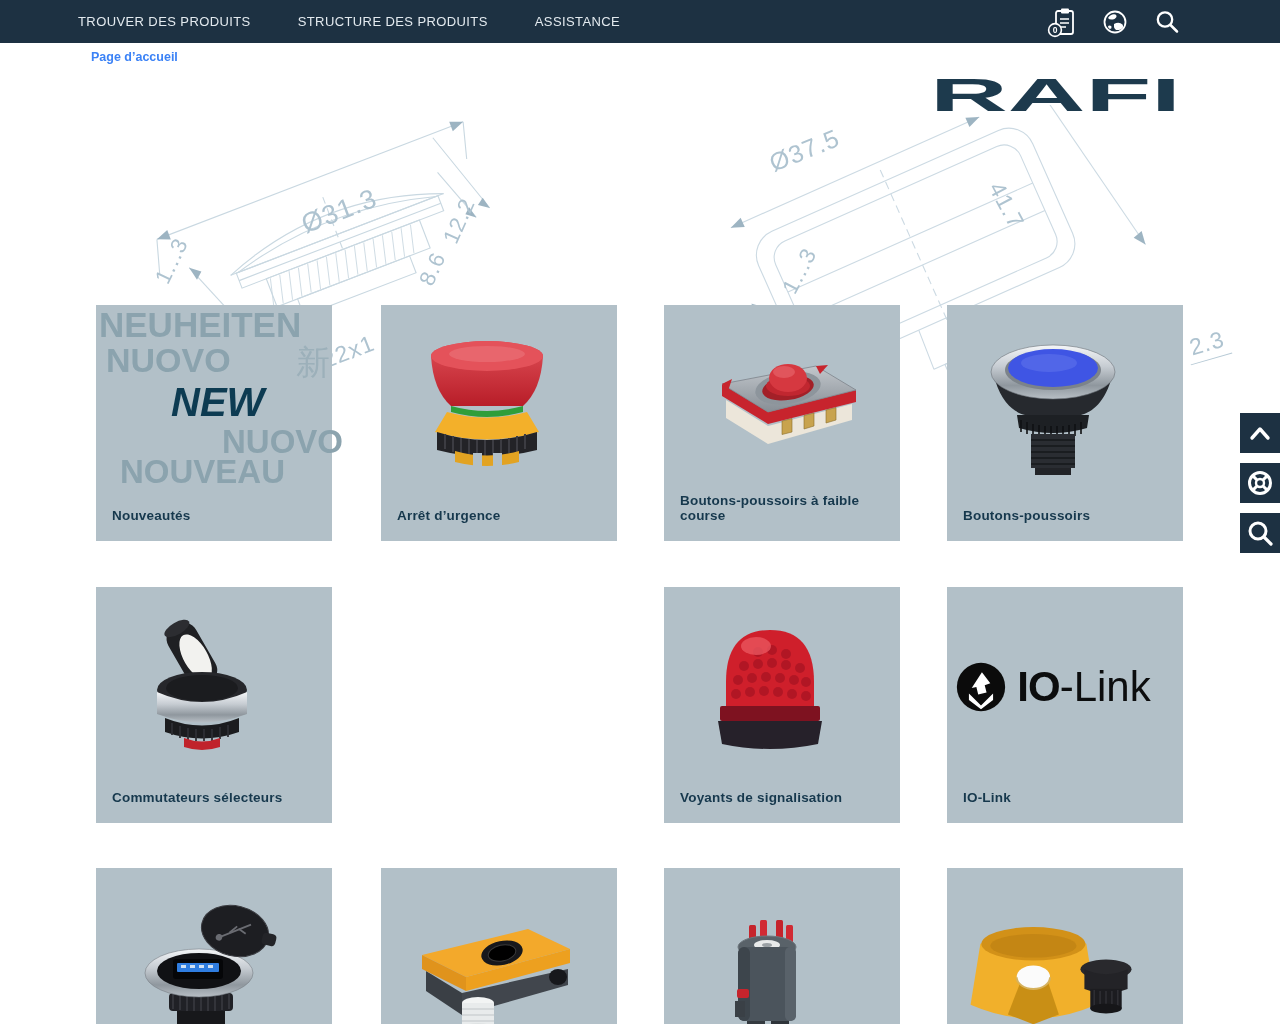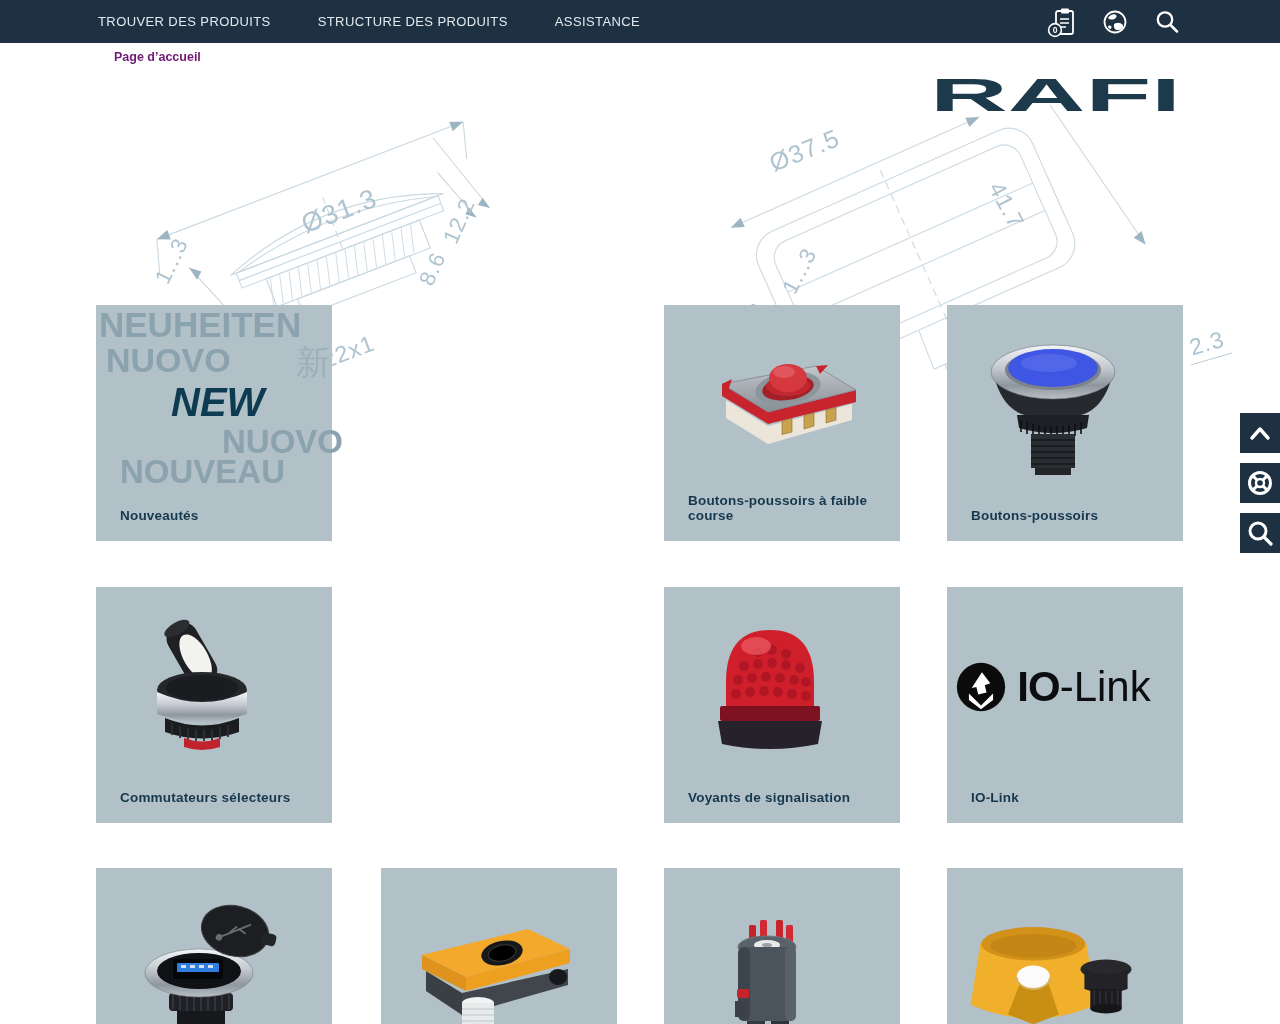--- a/index.html
+++ b/index.html
@@ -2,41 +2,41 @@
 <html><head>
 <meta charset="utf-8">
 <style>
   html,body{margin:0;padding:0;background:#fff;}
   .page{position:relative;width:1280px;height:1024px;background:#ffffff;overflow:hidden;
         font-family:"Liberation Sans",sans-serif;}
 
   
   .navbar{position:absolute;top:0;left:0;width:1280px;height:43px;background:#1d3142;
           display:flex;align-items:center;z-index:5;}
-  .nav-items{display:flex;gap:47px;margin-left:98px;}
+  .nav-items{display:flex;gap:47px;margin-left:78px;}
   .nav-item{color:#e3eaef;font-size:13px;letter-spacing:.4px;cursor:pointer;white-space:nowrap;}
   .nav-icons{position:absolute;right:97px;top:0;height:43px;display:flex;align-items:center;gap:20px;}
   .nav-icon{width:32px;height:32px;cursor:pointer;position:relative;}
 
   
-  .breadcrumb{position:absolute;left:114px;top:50px;font-size:12.5px;font-weight:bold;color:#701a75;z-index:4;text-align:center;}
+  .breadcrumb{position:absolute;left:91px;top:50px;font-size:12.5px;font-weight:bold;color:#3b82f6;z-index:4;text-align:center;}
 
   
   .logo{position:absolute;right:97px;top:74px;z-index:4;}
 
   
   .bg-draw{position:absolute;z-index:0;pointer-events:none;}
   .dim{position:absolute;z-index:0;color:#aec3d0;font-size:24px;letter-spacing:1px;
        pointer-events:none;white-space:nowrap;}
 
   
   .tile{position:absolute;width:236px;height:236px;background:#b2c0c8;z-index:2;cursor:pointer;}
   .tile-art{position:absolute;left:0;top:0;width:212px;height:200px;
             display:flex;align-items:center;justify-content:center;}
-  .tile-label{position:absolute;left:24px;bottom:18px;font-size:13.5px;font-weight:bold;
+  .tile-label{position:absolute;left:16px;bottom:18px;font-size:13.5px;font-weight:bold;
               color:#16384d;letter-spacing:.2px;}
 
   
   .nw{position:absolute;line-height:1;font-weight:800;color:#8ba3ae;}
   .nw-de{left:3px;top:2px;font-size:35px;}
   .nw-it{left:10px;top:38px;font-size:34px;}
   .nw-zh{left:200px;top:40px;font-size:34px;font-weight:400;color:#9cb0ba;}
   .nw-en{left:75px;top:77px;font-size:40px;color:#0d3b52;font-style:italic;}
   .nw-es{left:126px;top:120px;font-size:33px;}
   .nw-fr{left:24px;top:150px;font-size:33px;}
@@ -170,20 +170,37 @@
       <span class="nw nw-de">NEUHEITEN</span>
       <span class="nw nw-it">NUOVO</span>
       <span class="nw nw-zh">新</span>
       <span class="nw nw-en">NEW</span>
       <span class="nw nw-es">NUOVO</span>
       <span class="nw nw-fr">NOUVEAU</span>
     </div>
     <div class="tile-label">Nouveautés</div>
   </div>
 
+  <div class="tile" style="left:381px;top:305px">
+    <div class="tile-art">
+      <svg width="200" height="170" viewBox="0 0 200 170">
+        <path d="M44,36 Q46,70 64,86 L136,86 Q154,70 156,36 A56,15 0 0 0 44,36 Z" fill="url(#gRedHead)"></path>
+        <ellipse cx="100" cy="36" rx="56" ry="15" fill="#e4525a"></ellipse>
+        <ellipse cx="100" cy="34" rx="38" ry="8" fill="#ea6e74" opacity=".75"></ellipse>
+        <path d="M64,86 Q100,96 136,86 L136,92 Q100,102 64,92 Z" fill="#2f9e3a"></path>
+        <path d="M60,92 Q100,103 140,92 L152,112 Q100,127 48,112 Z" fill="#f3b02a"></path>
+        <path d="M50,112 Q100,128 150,112 L150,130 Q100,143 50,130 Z" fill="#232327"></path>
+        <path d="M58,114 v15 M66,116 v16 M74,118 v16 M82,119 v16 M90,120 v17 M98,120 v17 M106,120 v17 M114,119 v17 M122,118 v16 M130,116 v16 M138,114 v15" stroke="#3c3c42" stroke-width="2"></path>
+        <path d="M68,131 Q100,140 132,131 L132,142 Q100,150 68,142 Z" fill="#e2a322"></path>
+        <rect x="86" y="133" width="9" height="13" fill="#b2c0c8"></rect>
+        <rect x="106" y="133" width="9" height="13" fill="#b2c0c8"></rect>
+      </svg>
+    </div>
+    <div class="tile-label">Arrêt d’urgence</div>
+  </div>
 
   <div class="tile" style="left:664px;top:305px">
     <div class="tile-art">
       <svg width="200" height="170" viewBox="0 0 200 170">
         <polygon points="56,80 98,106 182,84 182,100 98,124 56,98" fill="#ece6da"></polygon>
         <polygon points="112,101 122,98.5 122,112 112,114.5" fill="#c8a34e" stroke="#8a6d2a" stroke-width=".6"></polygon>
         <polygon points="134,95.5 144,93 144,106 134,109" fill="#c8a34e" stroke="#8a6d2a" stroke-width=".6"></polygon>
         <polygon points="156,90 166,87.5 166,100 156,103" fill="#c8a34e" stroke="#8a6d2a" stroke-width=".6"></polygon>
         <polygon points="52,64 98,92 186,70 186,82 98,104 52,76" fill="#c7242d"></polygon>
         <polygon points="52,64 146,46 186,70 98,92" fill="url(#gPlate)" stroke="#7d848b" stroke-width=".8"></polygon>

